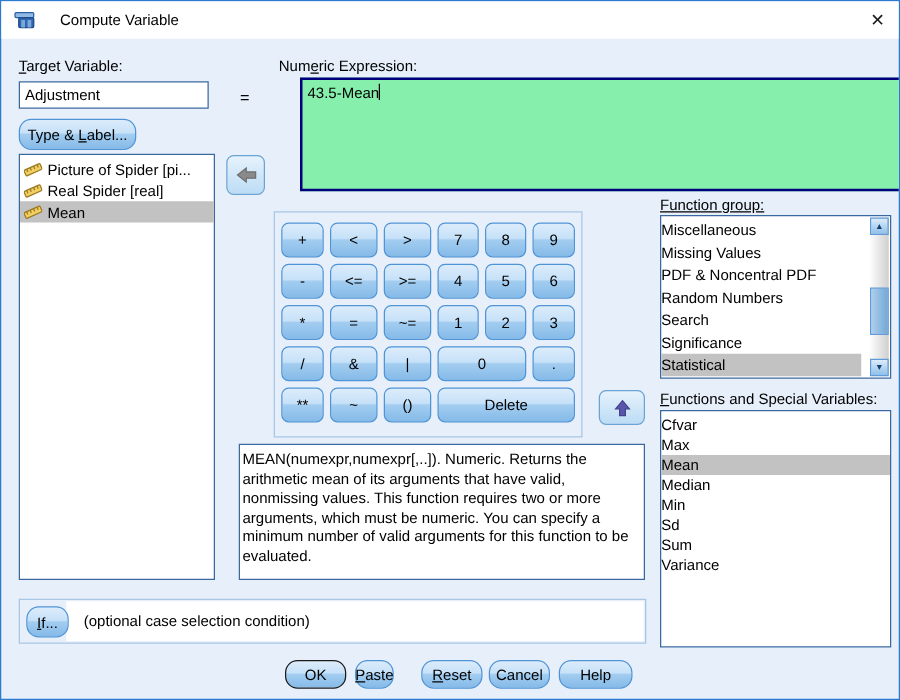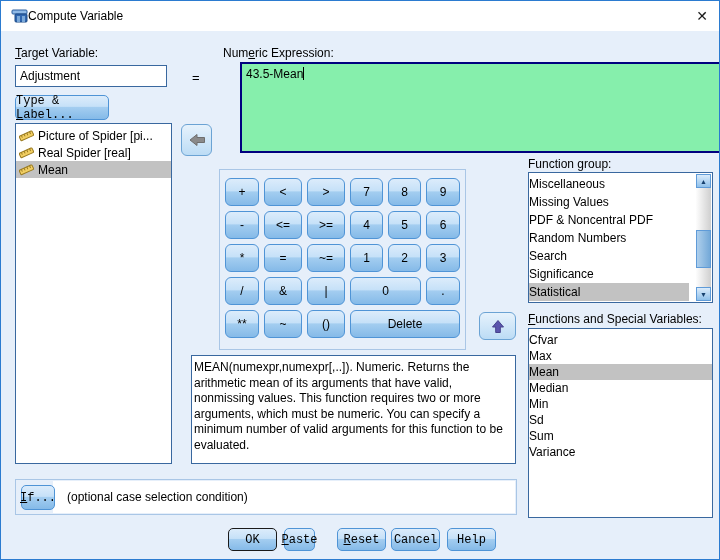--- a/index.html
+++ b/index.html
@@ -2,36 +2,36 @@
 <html><head>
 <meta charset="utf-8">
 <style>
   html,body{margin:0;padding:0;background:#cfd8e2;}
   .dialog{position:relative;width:720px;height:560px;box-sizing:border-box;
     border:1px solid #2b7bd0;background:#e6effa;
     font-family:"Liberation Sans",sans-serif;color:#000;overflow:hidden;}
   
   .titlebar{position:absolute;top:0;left:0;right:0;height:30px;background:#fff;
     display:flex;align-items:center;padding-left:10px;box-sizing:border-box;}
-  .apptitle{font-size:12px;margin-left:0;}
+  .apptitle{font-size:12px;margin-left:20px;}
   .closebtn{position:absolute;right:0;top:0;width:34px;height:30px;display:flex;
     align-items:center;justify-content:center;font-size:14px;color:#1a1a1a;cursor:pointer;}
   
   .lbl{position:absolute;font-size:12px;white-space:nowrap;}
   .u{text-decoration:underline;}
   
   .tv-input{position:absolute;left:14px;top:64px;width:152px;height:22px;
     border:1px solid #39689f;background:#fff;font-size:12px;padding:2px 4px;
     box-sizing:border-box;font-family:"Liberation Sans",sans-serif;}
   .equals{position:absolute;left:191px;top:69px;font-size:13px;}
   
   .btn{background:linear-gradient(to bottom,#dcecfb 0%,#c6e1f8 45%,#a3cdf0 50%,#85bae8 100%);
-    border:1px solid #4f94d6;border-radius:5px;font-size:12px;color:#000;
+    border:1px solid #4f94d6;border-radius:10px;font-size:12px;color:#000;
     display:flex;align-items:center;justify-content:center;box-sizing:border-box;cursor:pointer;
-    font-family:Liberation Mono, monospace;}
+    font-family:Liberation Sans, sans-serif;}
   .typelabel-btn{position:absolute;left:14px;top:94px;width:94px;height:25px;}
   
   .varlist{position:absolute;left:14px;top:122px;width:157px;height:341px;background:#fff;
     border:1px solid #39689f;box-sizing:border-box;padding-top:3px;}
   .varitem{display:flex;align-items:center;height:17px;padding-left:3px;font-size:12px;
     gap:4px;white-space:nowrap;overflow:hidden;}
   .varitem.selected{background:#c2c2c2;}
   
   .iconbtn{background:linear-gradient(to bottom,#e6f2fc,#bcdcf5);border:1px solid #6ba3d4;
     border-radius:6px;display:flex;align-items:center;justify-content:center;cursor:pointer;box-sizing:border-box;}
@@ -80,21 +80,21 @@
   .iffield{position:absolute;left:37px;top:1px;right:1px;bottom:1px;background:#fff;
     font-size:12px;display:flex;align-items:center;padding-left:14px;}
   .ifbtn{position:absolute;left:5px;top:5px;width:34px;height:25px;font-size:12px;}
   
   .act{position:absolute;top:527px;height:23px;}
   .act.default{border:1.5px solid #1a1a1a;}
   .ok{left:227px;width:49px;}
   .paste{left:283px;width:31px;}
   .reset{left:336px;width:49px;}
   .cancel{left:390px;width:49px;}
-  .help{left:446px;width:49px;}
+  .help{left:446px;width:59px;}
 </style>
 </head>
 <body>
 
 <div class="dialog">
 
   <div class="titlebar">
     <span style="display:flex;">
       <svg width="17" height="16" viewBox="0 0 17 16">
         <rect x="1" y="2" width="15" height="4" rx="1" fill="#8fb9e6" stroke="#2c5f9e"></rect>
@@ -203,21 +203,21 @@
   <div class="iconbtn upbtn">
     <span style="display:flex;">
       <svg width="14" height="15" viewBox="0 0 14 15">
           <path d="M7 1.5 L12.5 8 H9.3 V13.5 H4.7 V8 H1.5 Z" fill="#5a55ad" stroke="#46428c"></path>
         </svg>
     </span>
   </div>
 
   <div class="desc">MEAN(numexpr,numexpr[,..]). Numeric. Returns the arithmetic mean of its arguments that have valid, nonmissing values. This function requires two or more arguments, which must be numeric. You can specify a minimum number of valid arguments for this function to be evaluated.</div>
 
-  <div class="lbl" style="left:527px;top:156px;"><span>Function </span><span class="u">g</span><span>roup:</span></div>
+  <div class="lbl" style="left:527px;top:156px;text-decoration:underline;"><span>Function </span><span class="u">g</span><span>roup:</span></div>
   <div class="list fglist">
     <div class="listitem">Miscellaneous</div>
     <div class="listitem">Missing Values</div>
     <div class="listitem">PDF &amp; Noncentral PDF</div>
     <div class="listitem">Random Numbers</div>
     <div class="listitem">Search</div>
     <div class="listitem">Significance</div>
     <div class="listitem selected">Statistical</div>
     <div class="sbar">
       <div class="sbtn up">▲</div>

